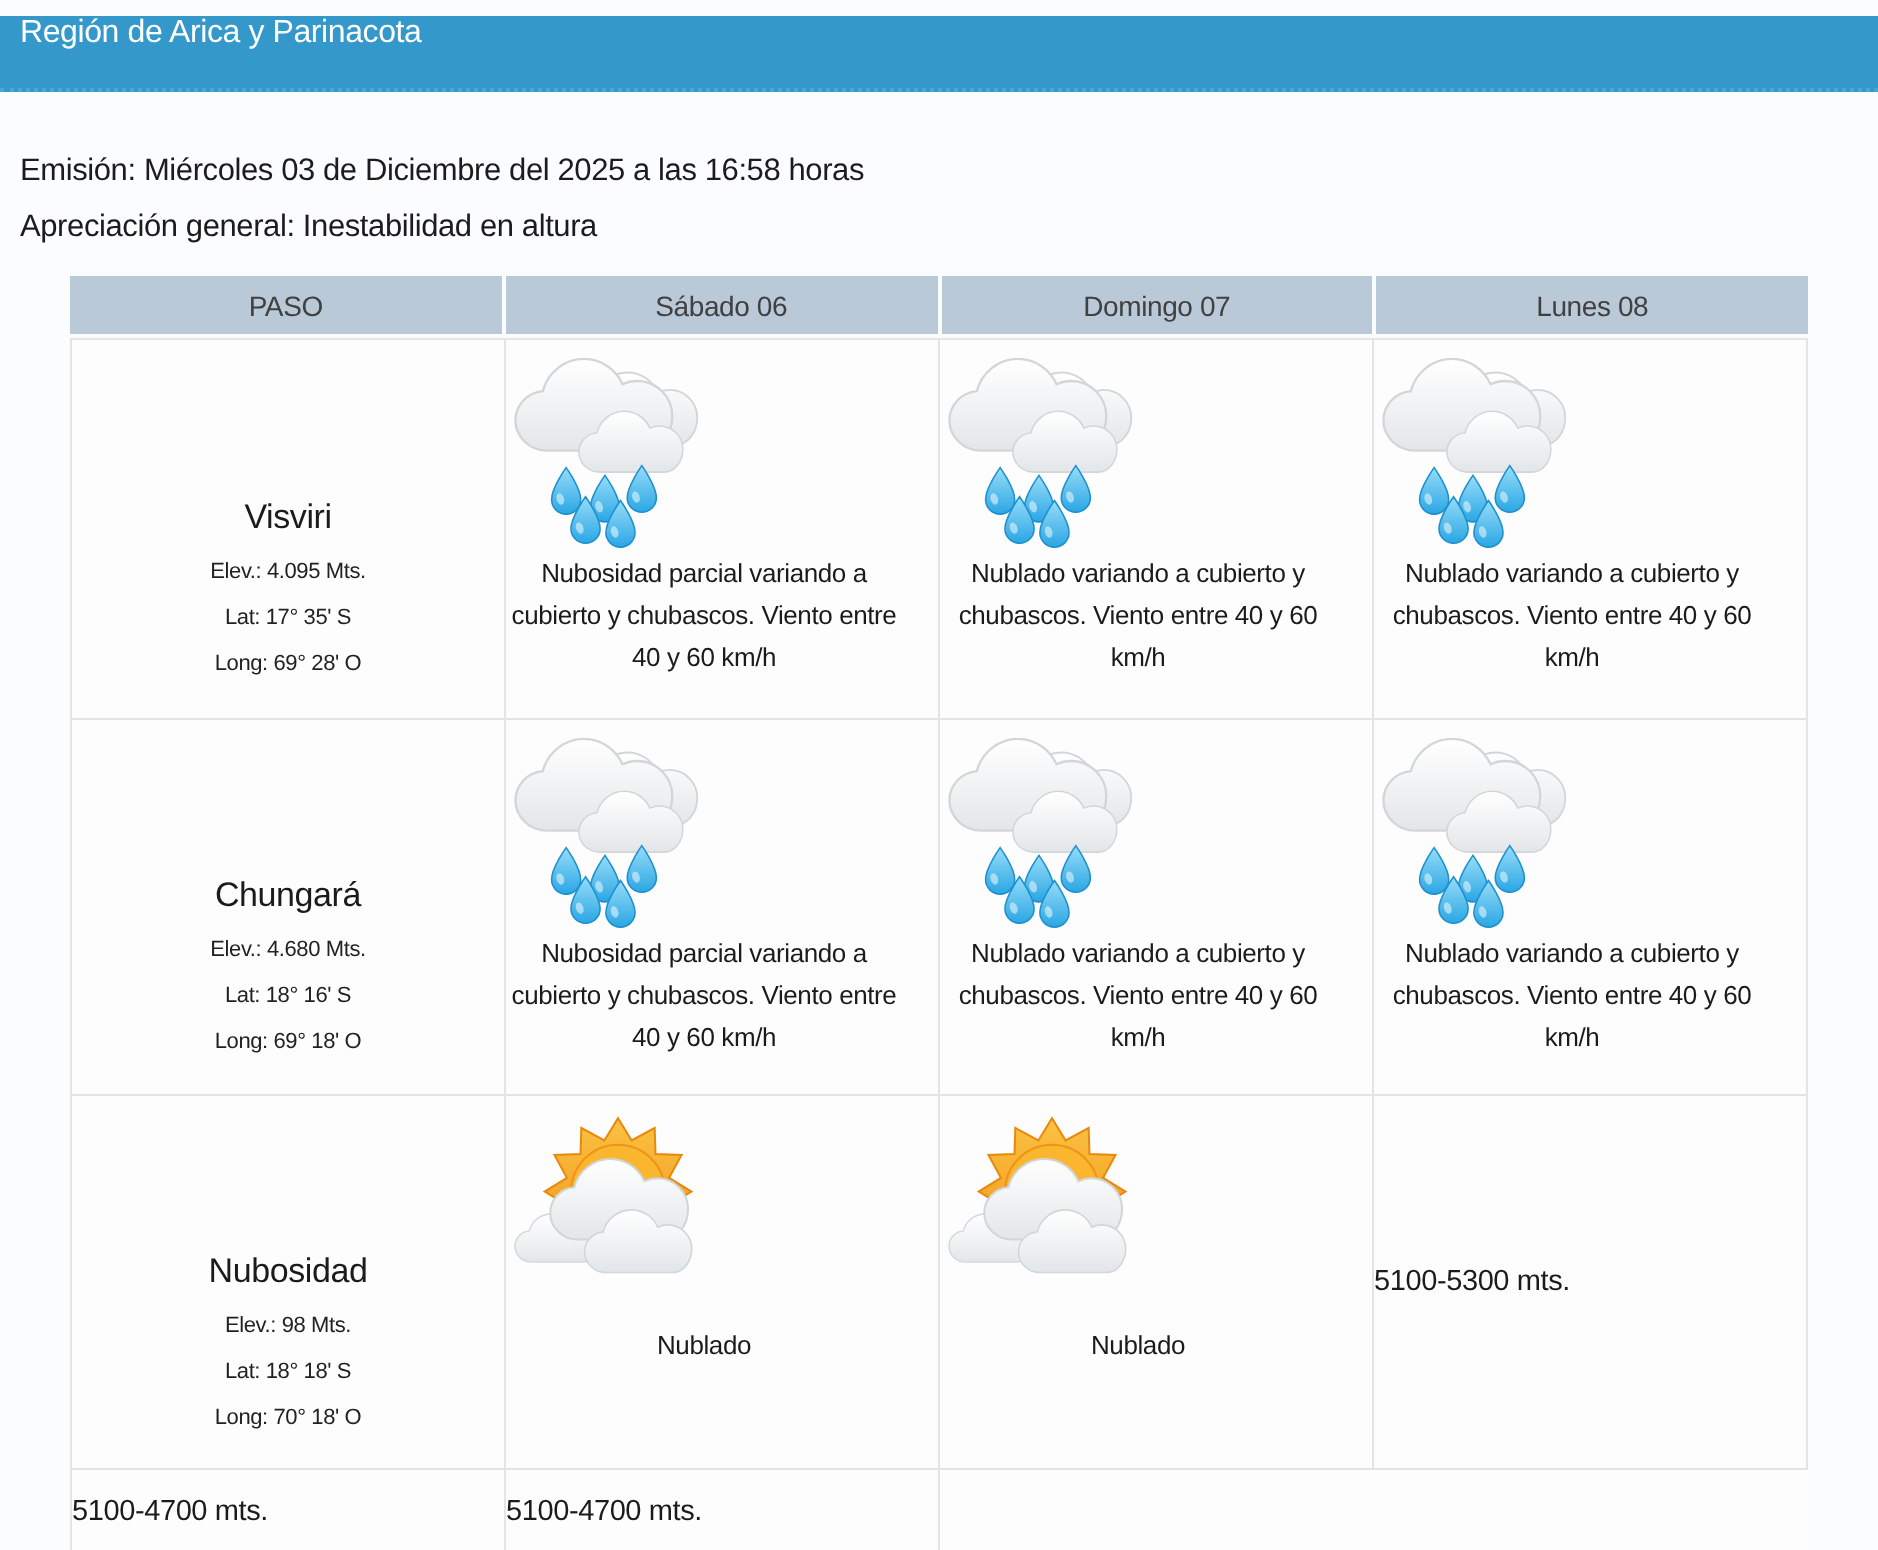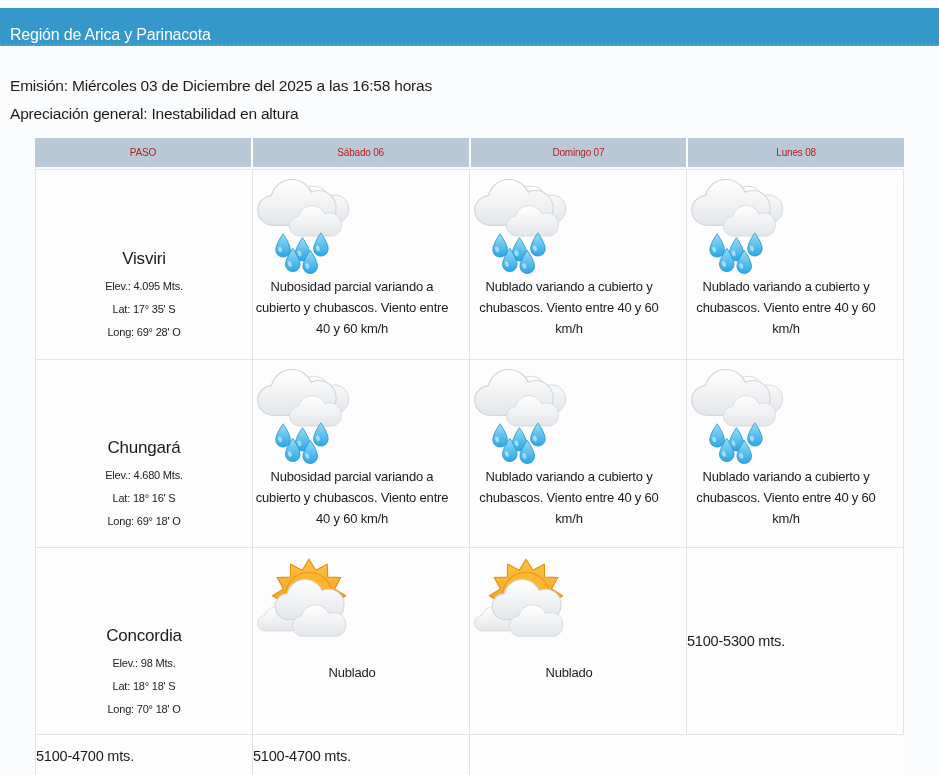--- a/index.html
+++ b/index.html
@@ -12,41 +12,41 @@
     letter-spacing: -0.2px;
   }
 
   
   .title-bar {
     margin-top: 8px;
     height: 38px;
     width: 100%;
     background: #3498cb;
     display: flex;
-    align-items: flex-end;
+    align-items: flex-start;
     padding-left: 10px;
     border-bottom: 2px dotted #4aa6d4;
   }
   .title-bar span { color: #ffffff; font-size: 16px; }
 
   
   .meta { margin: 31px 0 0 10px; font-size: 15.5px; color: #1c1c1c; }
   .meta div { margin-bottom: 10px; }
 
   
   .ftable { margin: 15px 0 0 35px; width: 869px; }
   .thead {
     display: grid;
     grid-template-columns: repeat(4, 1fr);
     gap: 2px;
   }
   .th {
     background: #b9c9d8;
-    color: #b91c1c;
-    font-size: 10px;
+    color: #404040;
+    font-size: 14px;
     height: 29px;
     display: flex;
     align-items: center;
     justify-content: center;
   }
   .tbody {
     margin-top: 2px;
     display: grid;
     grid-template-columns: repeat(4, 1fr);
     grid-template-rows: 190px 188px 187px 42px;
@@ -206,21 +206,21 @@
       <span class="wx-icon">
         <svg width="97" height="96" viewBox="0 0 100 98">
             <use href="#rainIcon"></use>
           </svg>
       </span>
       <div class="wx-text">Nublado variando a cubierto y chubascos. Viento entre 40 y 60 km/h</div>
     </div>
 
     <div class="cell paso-cell">
       <div class="station">
-        <div class="station-name">Concordia</div>
+        <div class="station-name">Nubosidad</div>
         <div class="station-detail">Elev.: 98 Mts.</div>
         <div class="station-detail">Lat: 18° 18' S</div>
         <div class="station-detail">Long: 70° 18' O</div>
       </div>
     </div>
     <div class="cell wx-cell">
       <span class="wx-icon">
         <svg width="112" height="104" viewBox="0 0 110 102">
             <use href="#sunCloudIcon"></use>
           </svg>

